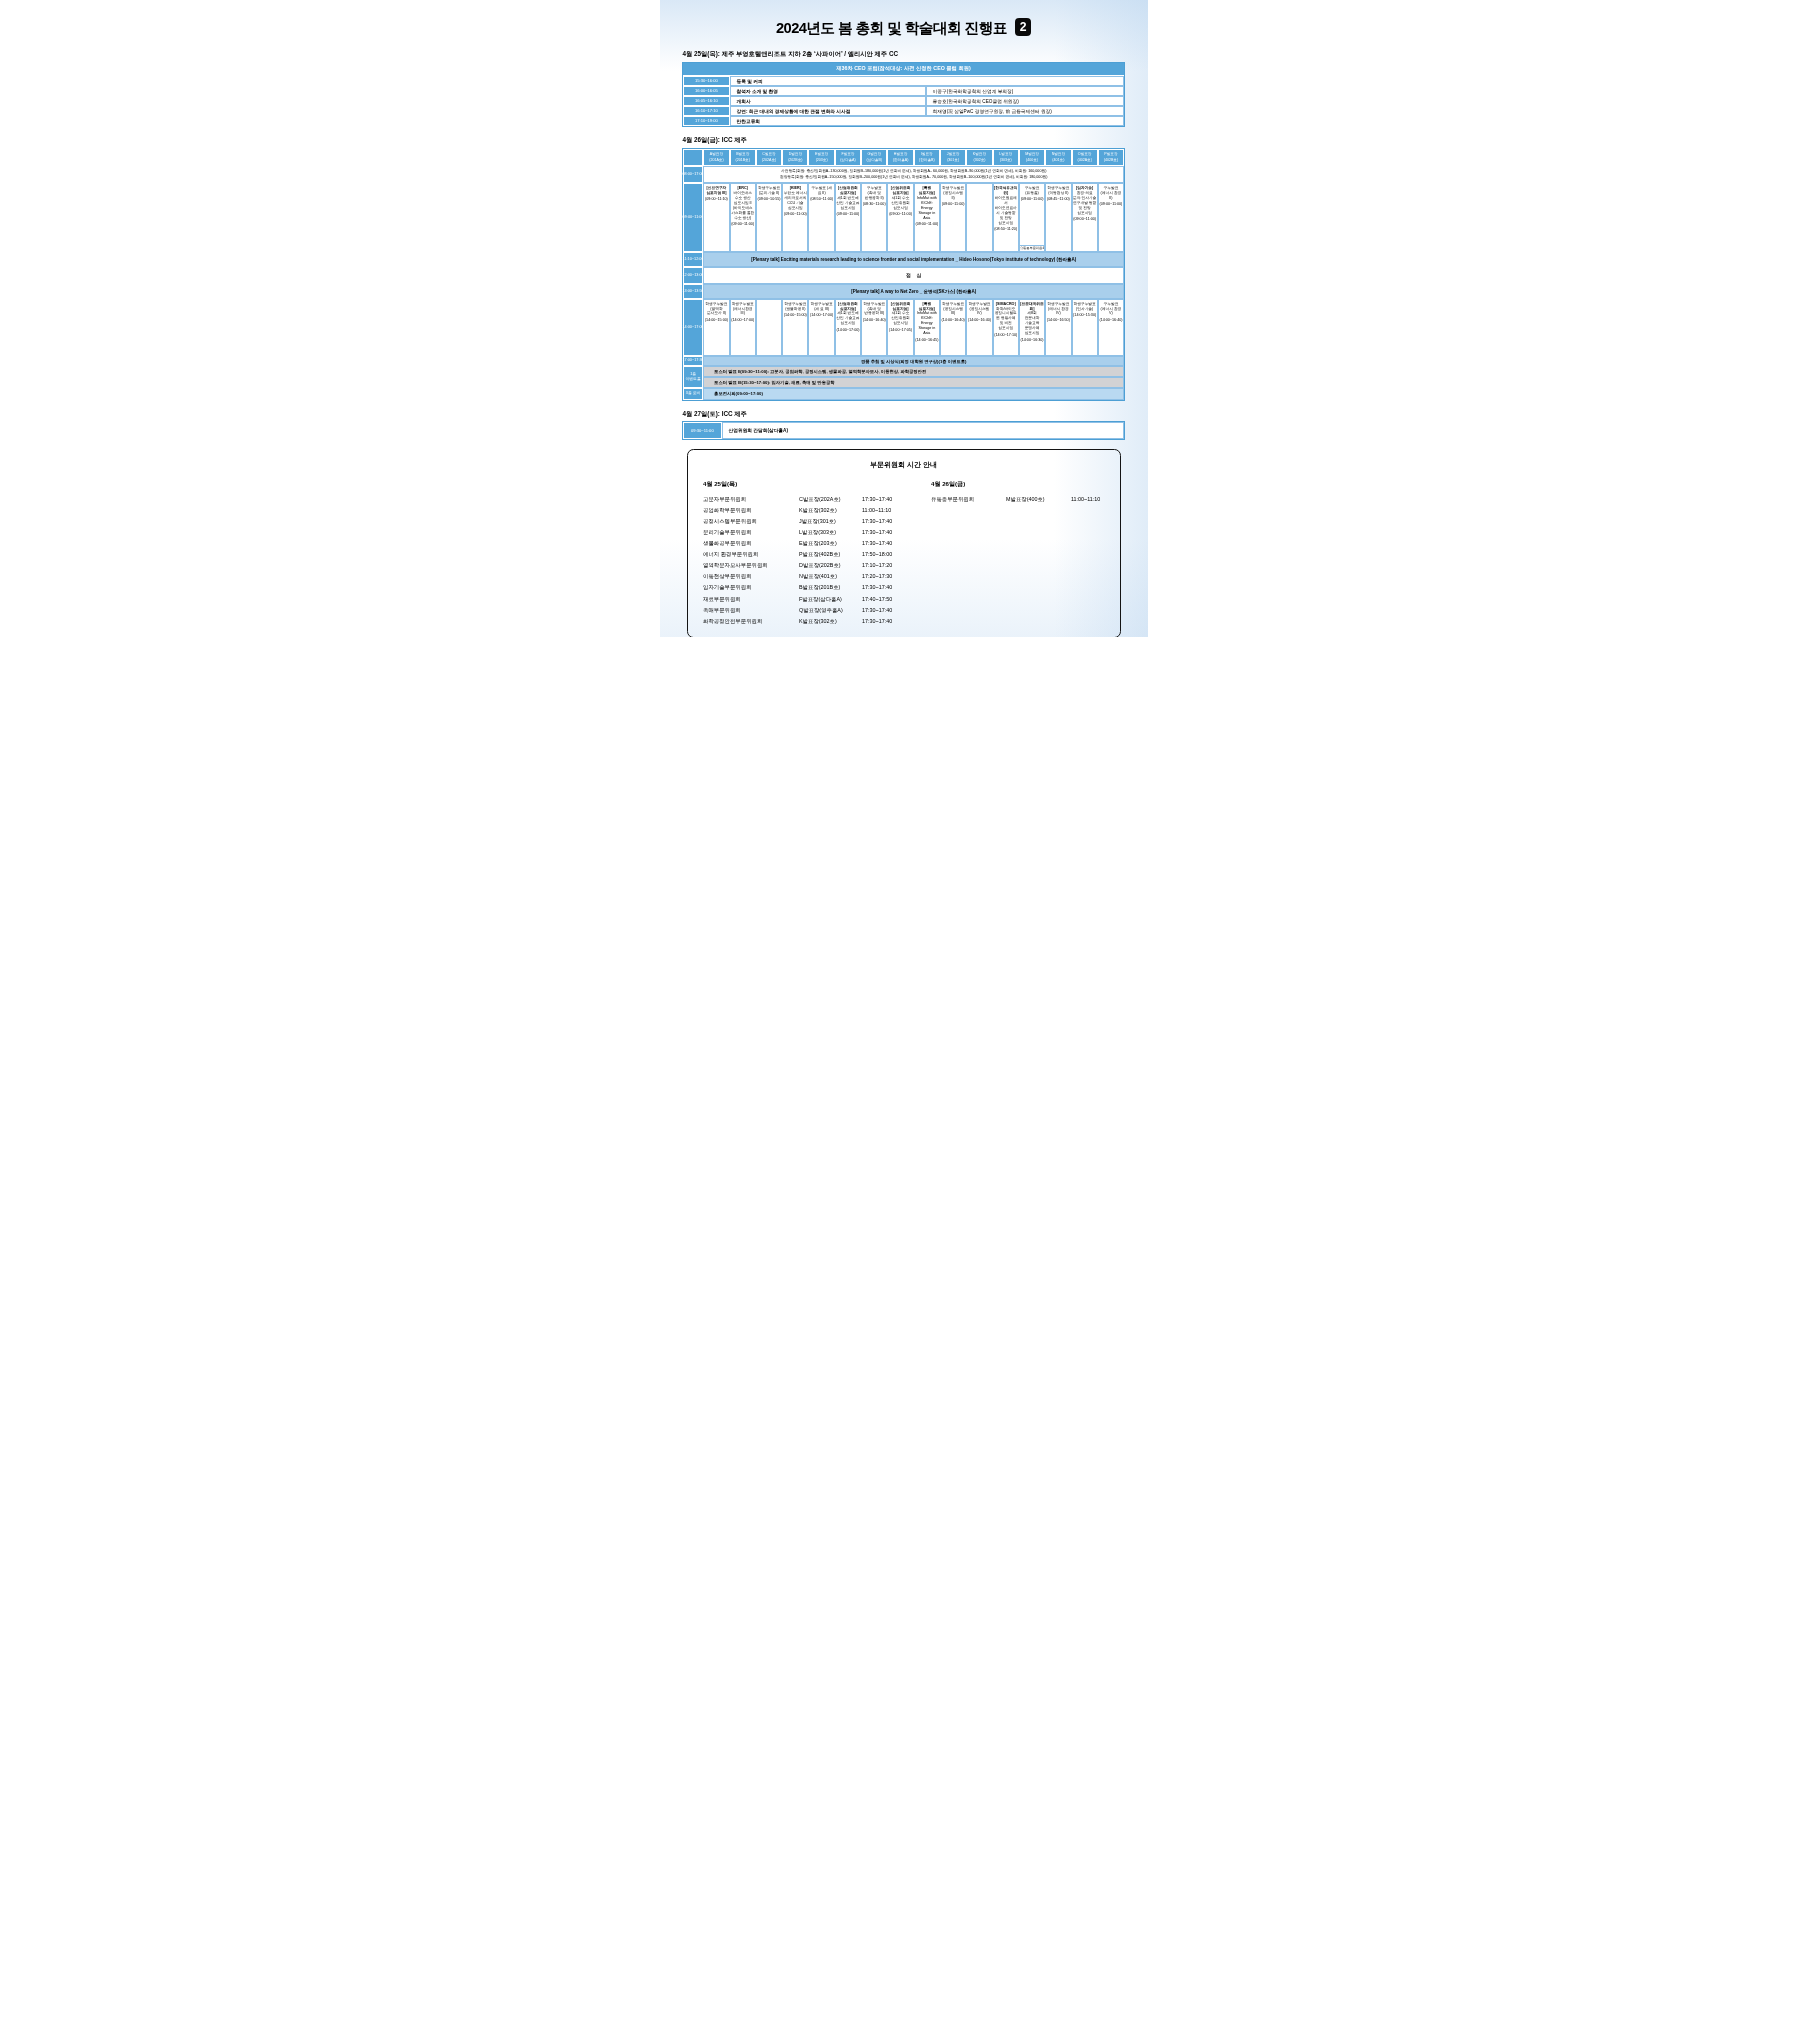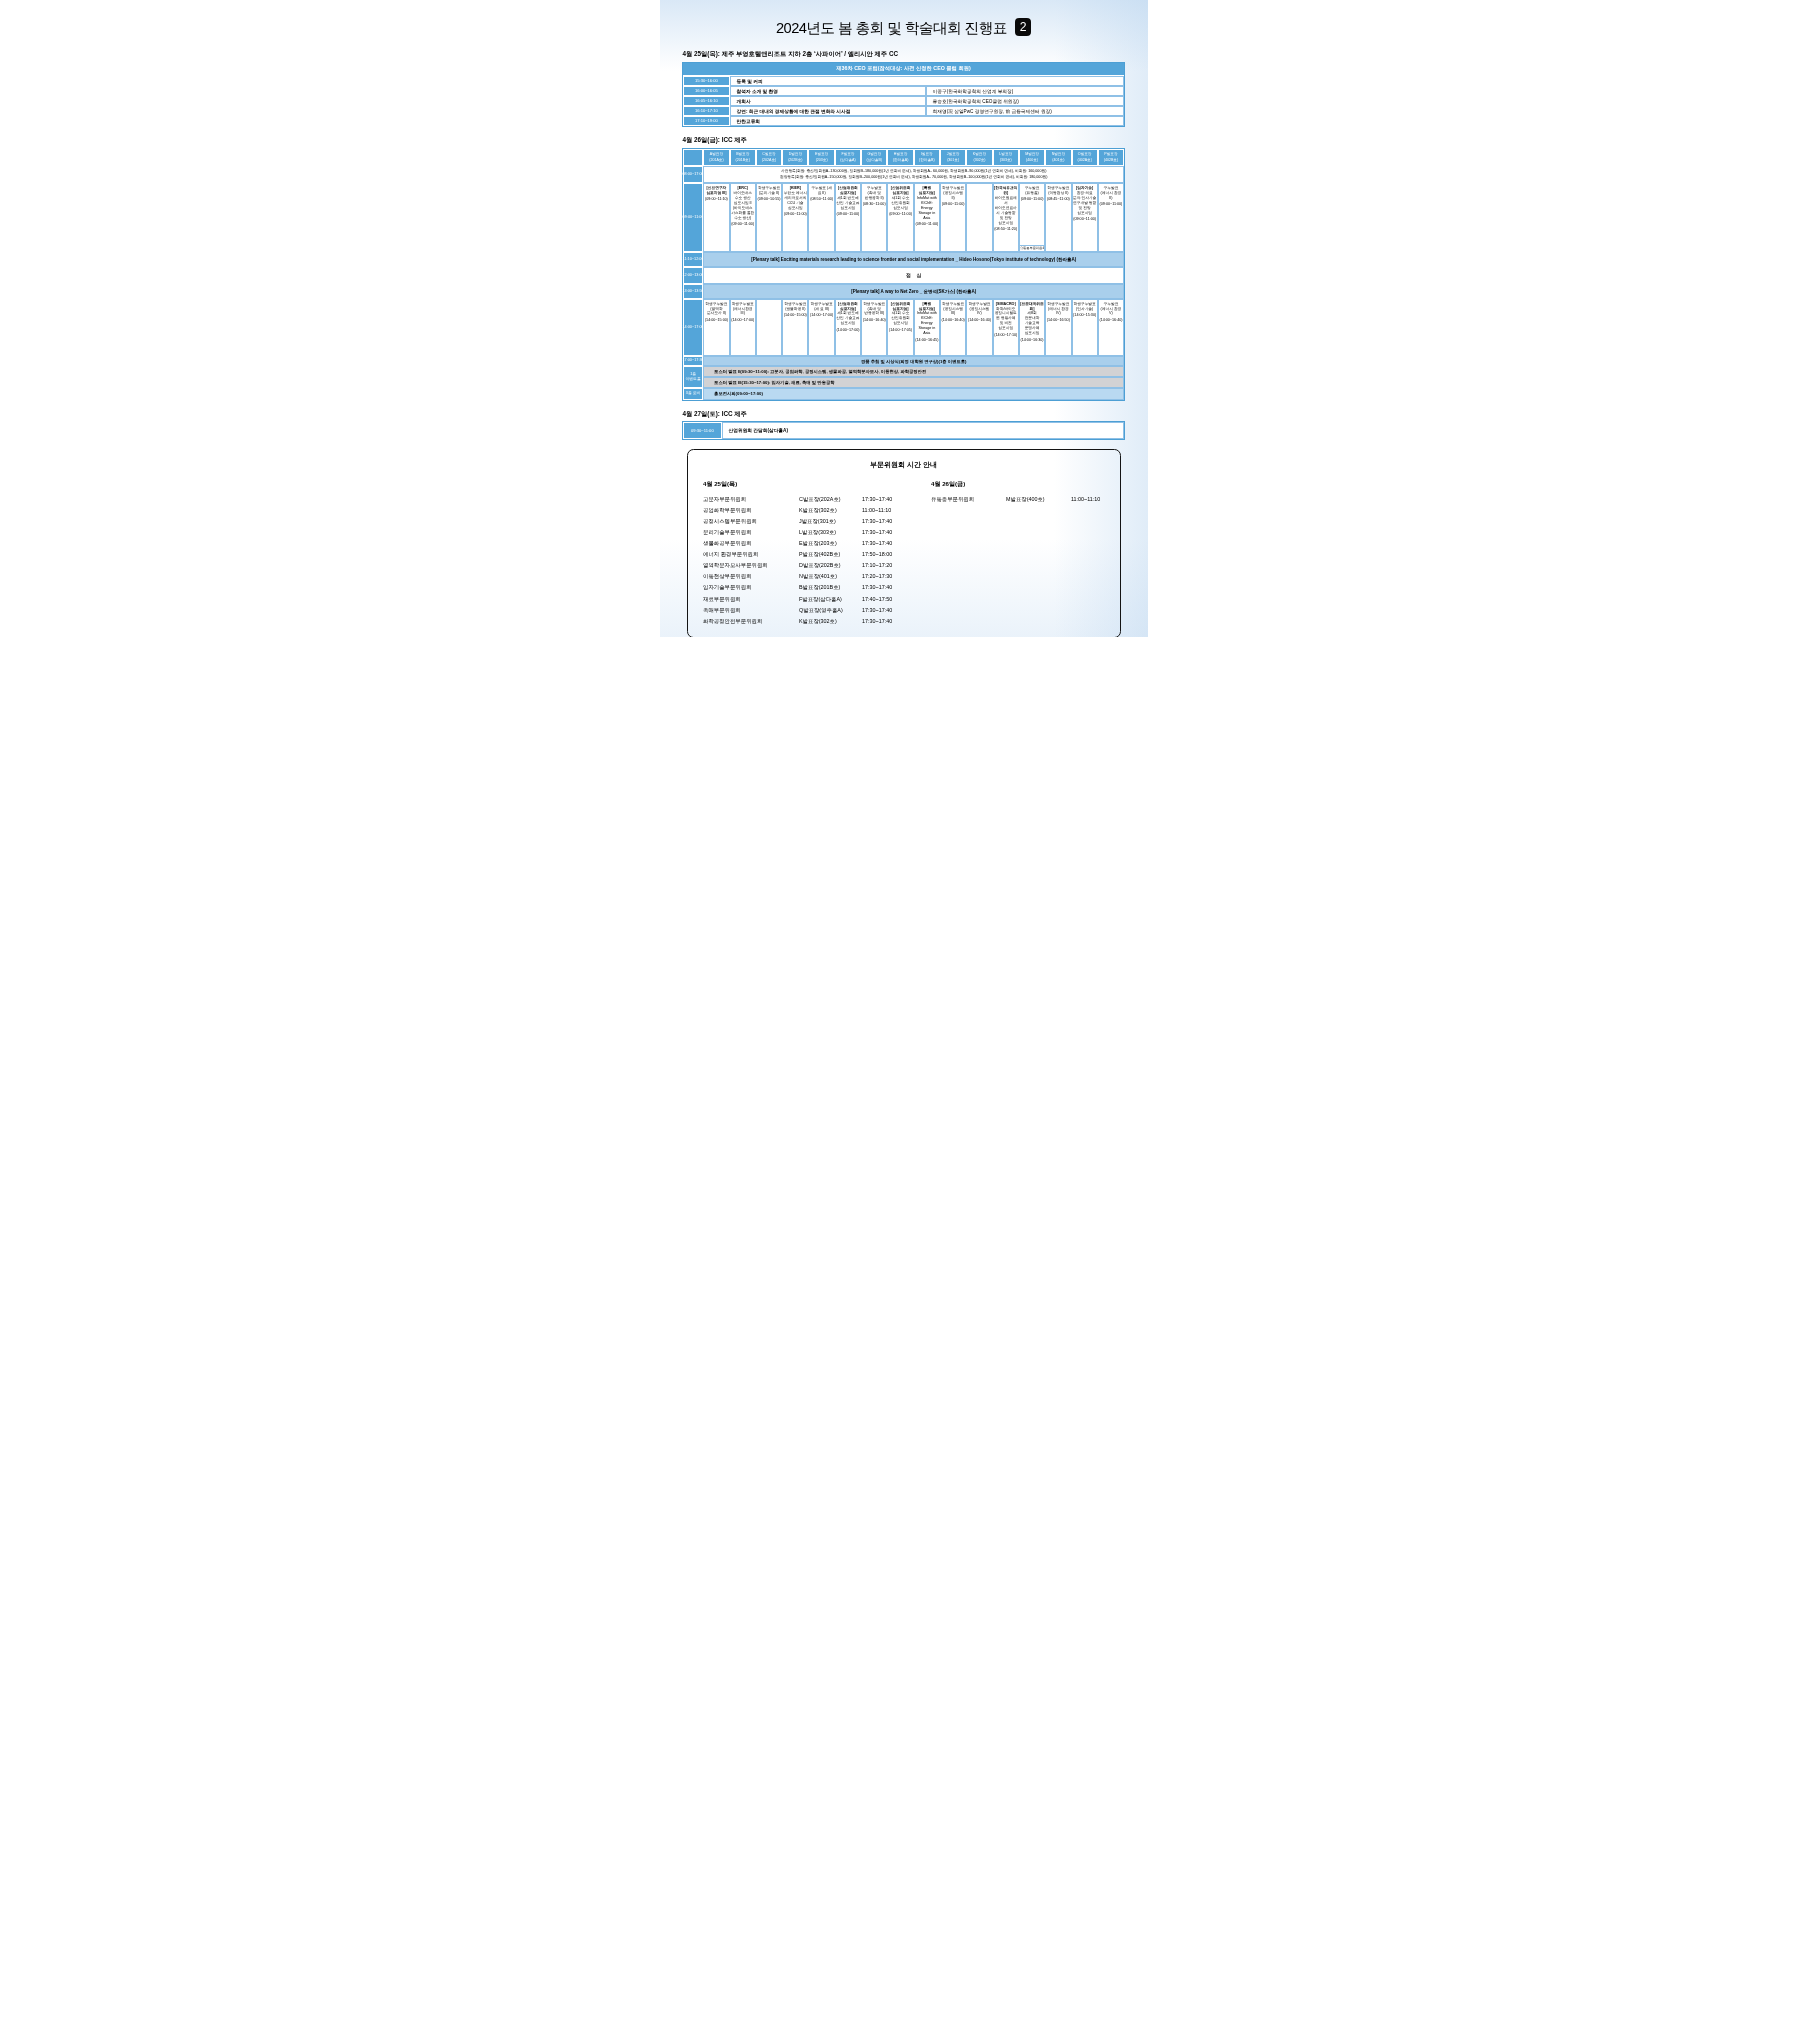--- a/index.html
+++ b/index.html
@@ -4,21 +4,21 @@
 <style>
   html,body{margin:0;padding:0;}
   body{font-family:"Liberation Sans","DejaVu Sans",sans-serif;background:#ffffff;color:#000;}
   .page{position:relative;width:488px;height:637px;margin:0 auto;overflow:hidden;
     background-color:#fff;
     background-image:
       linear-gradient(to bottom, rgba(186,213,239,.55), rgba(255,255,255,0) 71px),
       linear-gradient(to left, rgba(186,213,239,.45), rgba(255,255,255,0) 94px),
       linear-gradient(to top, rgba(186,213,239,.30), rgba(255,255,255,0) 98px);}
   
-  .title-wrap{padding-top:18px;text-align:center;font-weight:normal;font-size:14.7px;letter-spacing:-0.6px;}
+  .title-wrap{padding-top:18px;text-align:center;font-weight:bold;font-size:14.7px;letter-spacing:-0.6px;}
   .badge{display:inline-block;background:#0a0a0a;color:#fff;border-radius:4.1px;padding:0 4.5px;
     margin-left:4.9px;font-size:12.2px;line-height:18px;vertical-align:1.6px;letter-spacing:0;}
   
   .day-h{font-size:6.3px;font-weight:bold;margin:0 0 2.8px 23px;}
   .mt1{margin-top:12.2px}.mt2{margin-top:9px}
   
   .bgrid{display:grid;background:#fff;border:1.2px solid #4d9fd4;margin:0 22.4px;}
   .ceo{grid-template-columns:47px 196px auto;grid-template-rows:13.4px repeat(5,10px);}
   .a27{grid-template-columns:39px auto;grid-template-rows:16.3px;}
   .ceo-title{grid-column:1/-1;background:#54a5d9;color:#fff;font-weight:bold;font-size:5.3px;

